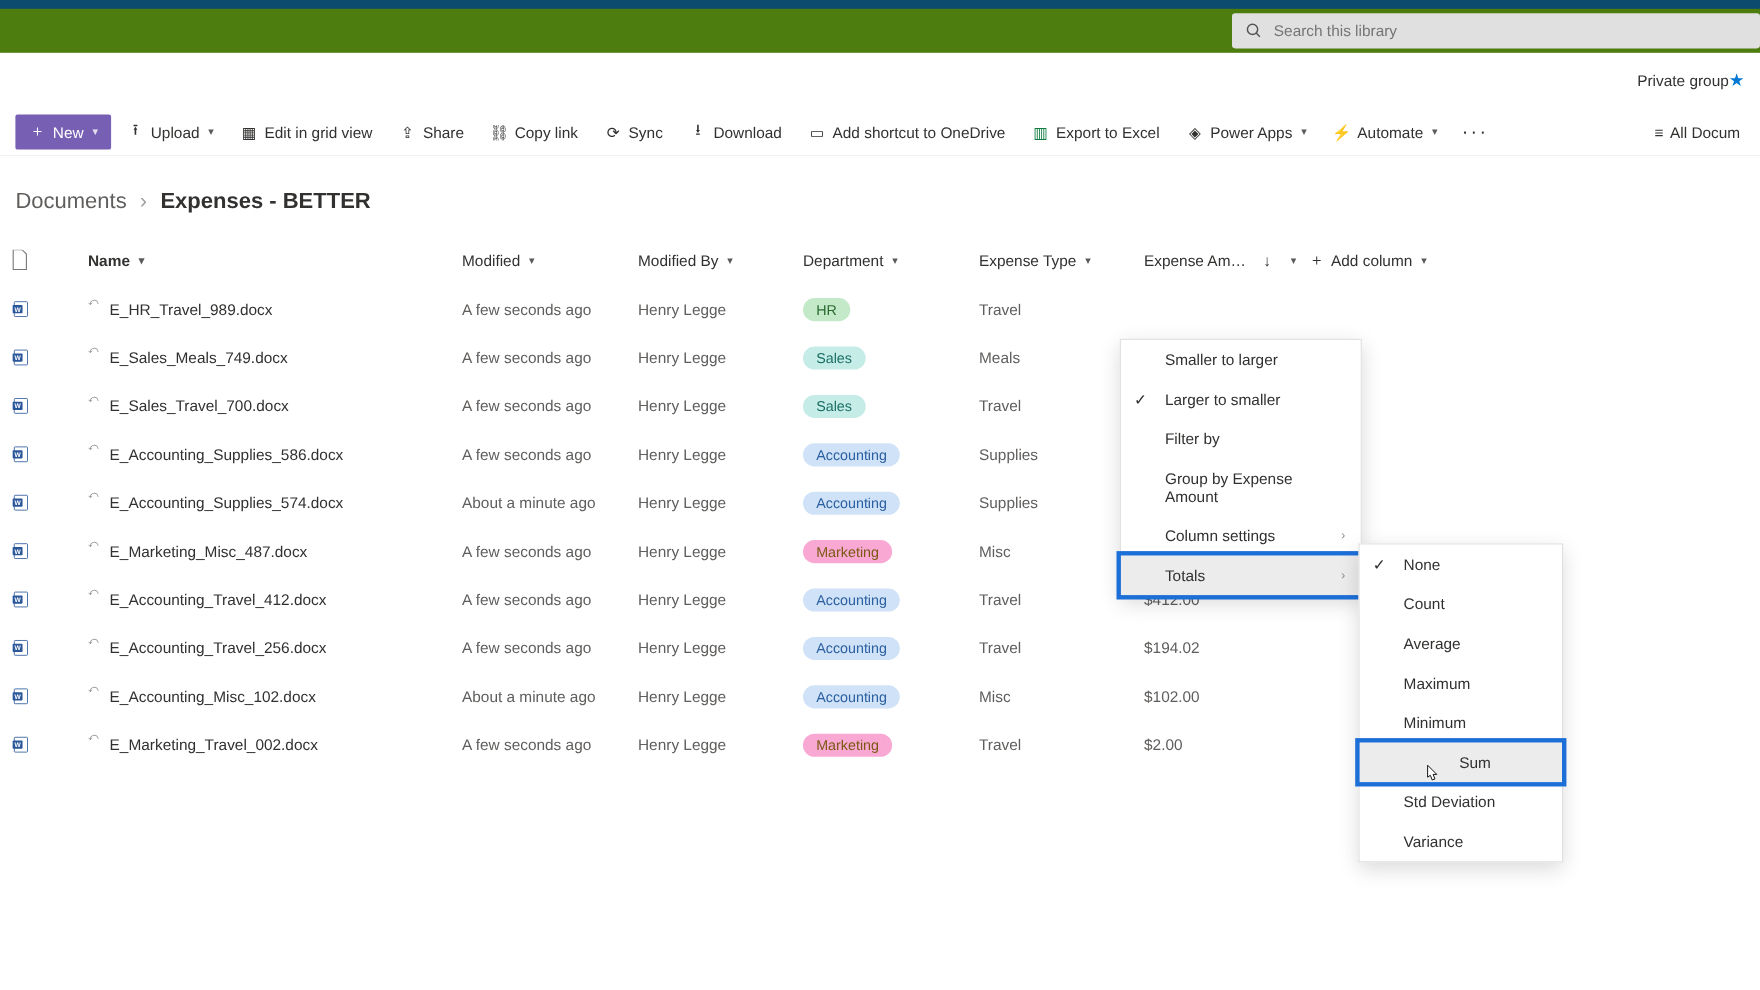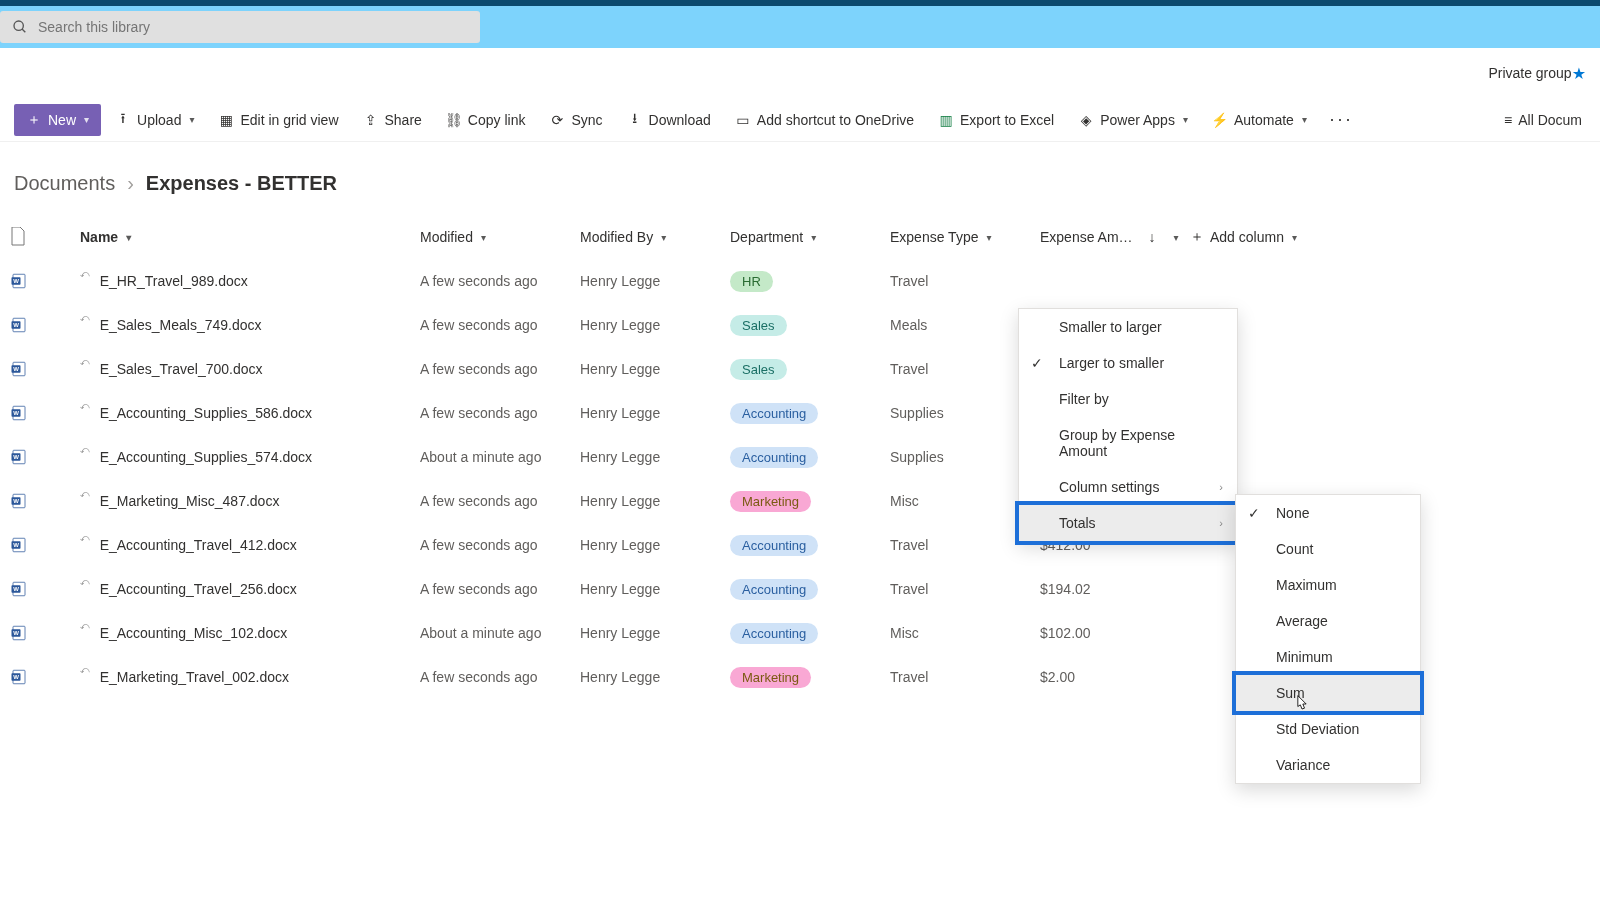--- a/index.html
+++ b/index.html
@@ -1,19 +1,19 @@
 <!DOCTYPE html>
 <html><head>
 <meta charset="utf-8">
 <style>
 * { box-sizing: border-box; margin: 0; padding: 0; font-family: "Segoe UI", sans-serif; }
 body { background: #fff; color: #323130; font-size: 14px; overflow: hidden; width: 1600px; height: 900px; position: relative; }
 
 
-.top-bar { background: #7dd3fc; height: 48px; display: flex; align-items: center; justify-content: flex-start; border-top: 6px solid #0c4a6e; }
+.top-bar { background: #4d7c0f; height: 48px; display: flex; align-items: center; justify-content: flex-end; border-top: 8px solid #0c4a6e; }
 .search-box { width: 480px; height: 32px; background: #e0e0e0; border-radius: 3px; display: flex; align-items: center; padding: 0 12px; }
 .search-box svg { width: 16px; height: 16px; margin-right: 10px; fill:none; stroke:#555; stroke-width:2;}
 .search-box input { border: none; background: transparent; outline: none; flex: 1; color: #444; font-size: 14px; }
 
 
 .sub-header { height: 50px; display: flex; justify-content: flex-end; align-items: center; padding-right: 14px; color: #323130; }
 .star { color:#0078d4; font-size:16px;}
 
 
 .command-bar { height: 44px; display: flex; align-items: center; padding: 0 14px; gap: 4px; border-bottom: 1px solid #f0f0f0; }
@@ -52,21 +52,21 @@
 
 
 .ctx-menu { position:absolute; background:#fff; border:1px solid #e1dfdd; box-shadow: 0 6px 18px rgba(0,0,0,0.15); width: 220px; z-index: 100; }
 .ctx-item { padding: 10px 14px 10px 40px; display:flex; align-items:center; position:relative; cursor:pointer; }
 .ctx-check { position:absolute; left:12px; }
 .ctx-arrow { margin-left:auto; color:#888; font-size:11px;}
 .ctx-hl { outline:4px solid #1d6fd8; background:#ececec;}
 
 .sub-menu { position:absolute; background:#fff; border:1px solid #e1dfdd; box-shadow: 0 6px 18px rgba(0,0,0,0.15); width:186px; z-index:101;}
 .sub-item { padding:10px 14px 10px 40px; position:relative; cursor:pointer;}
-.sub-hl { outline:4px solid #1d6fd8; background:#ececec;}
+.sub-hl { outline:4px solid #1d6fd8; background:#ececec;text-align:center;}
 .cursor-ptr { position:absolute; width:20px; height:20px; z-index:200; pointer-events:none;}
 
 svg { display:block; }
 </style>
 </head>
 <body>
 
 <div class="top-bar">
   <div class="search-box">
     <svg viewBox="0 0 24 24">
@@ -397,22 +397,22 @@
     </div>
   <div class="ctx-item ctx-hl">
       <span>Totals</span>
       <span class="ctx-arrow">›</span>
     </div>
 </div>
 
 <div class="sub-menu" style="left:1235px; top:494px;">
   <div class="sub-item"><span class="ctx-check">✓</span><span>None</span></div>
   <div class="sub-item"><span>Count</span></div>
+  <div class="sub-item"><span>Average</span></div>
   <div class="sub-item"><span>Maximum</span></div>
-  <div class="sub-item"><span>Average</span></div>
   <div class="sub-item"><span>Minimum</span></div>
   <div class="sub-item sub-hl"><span>Sum</span></div>
   <div class="sub-item"><span>Std Deviation</span></div>
   <div class="sub-item"><span>Variance</span></div>
 </div>
 
 <svg class="cursor-ptr" style="left:1292px; top:694px;" viewBox="0 0 24 24">
     <path d="M7 2v13l3-2 2 5 3-1-2-5h4z" fill="#fff" stroke="#000" stroke-width="1"></path>
   </svg>
 

